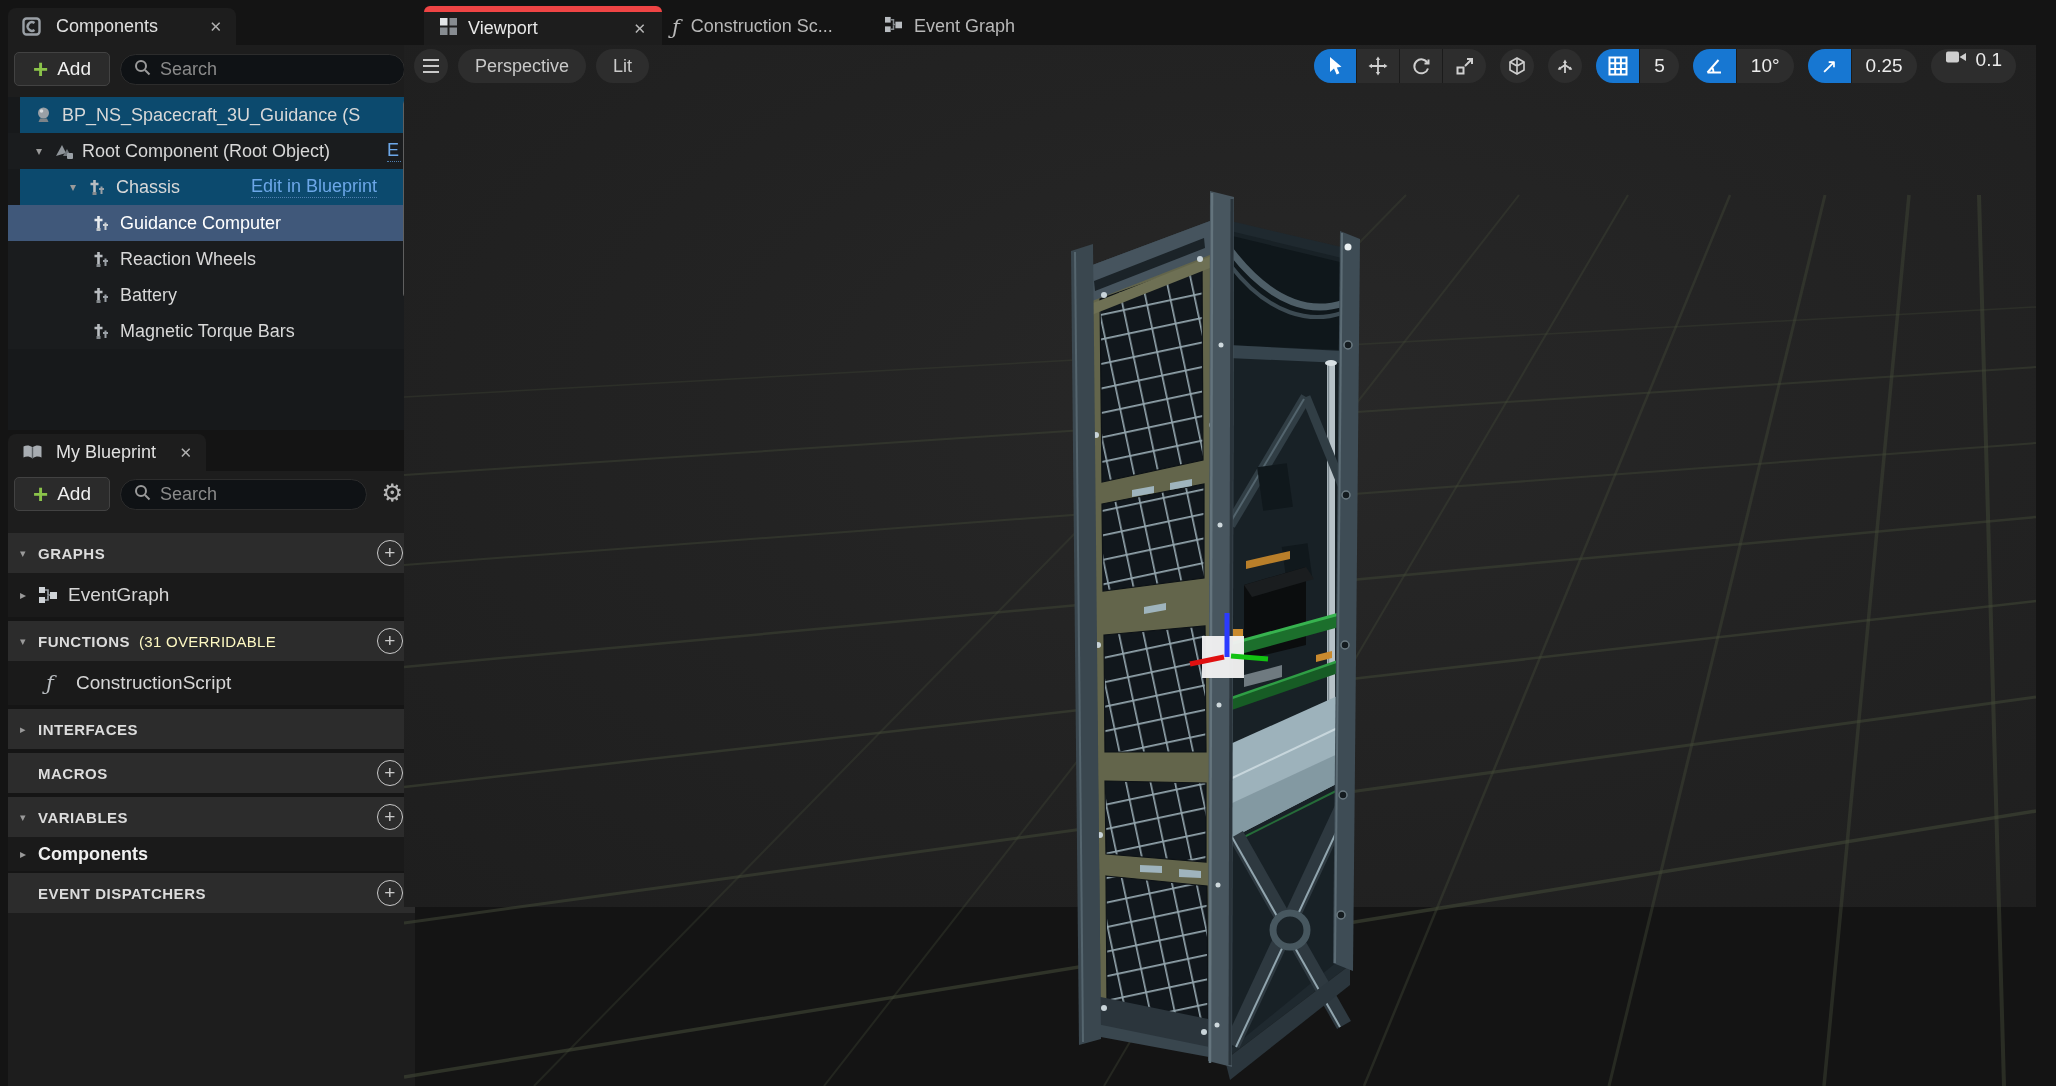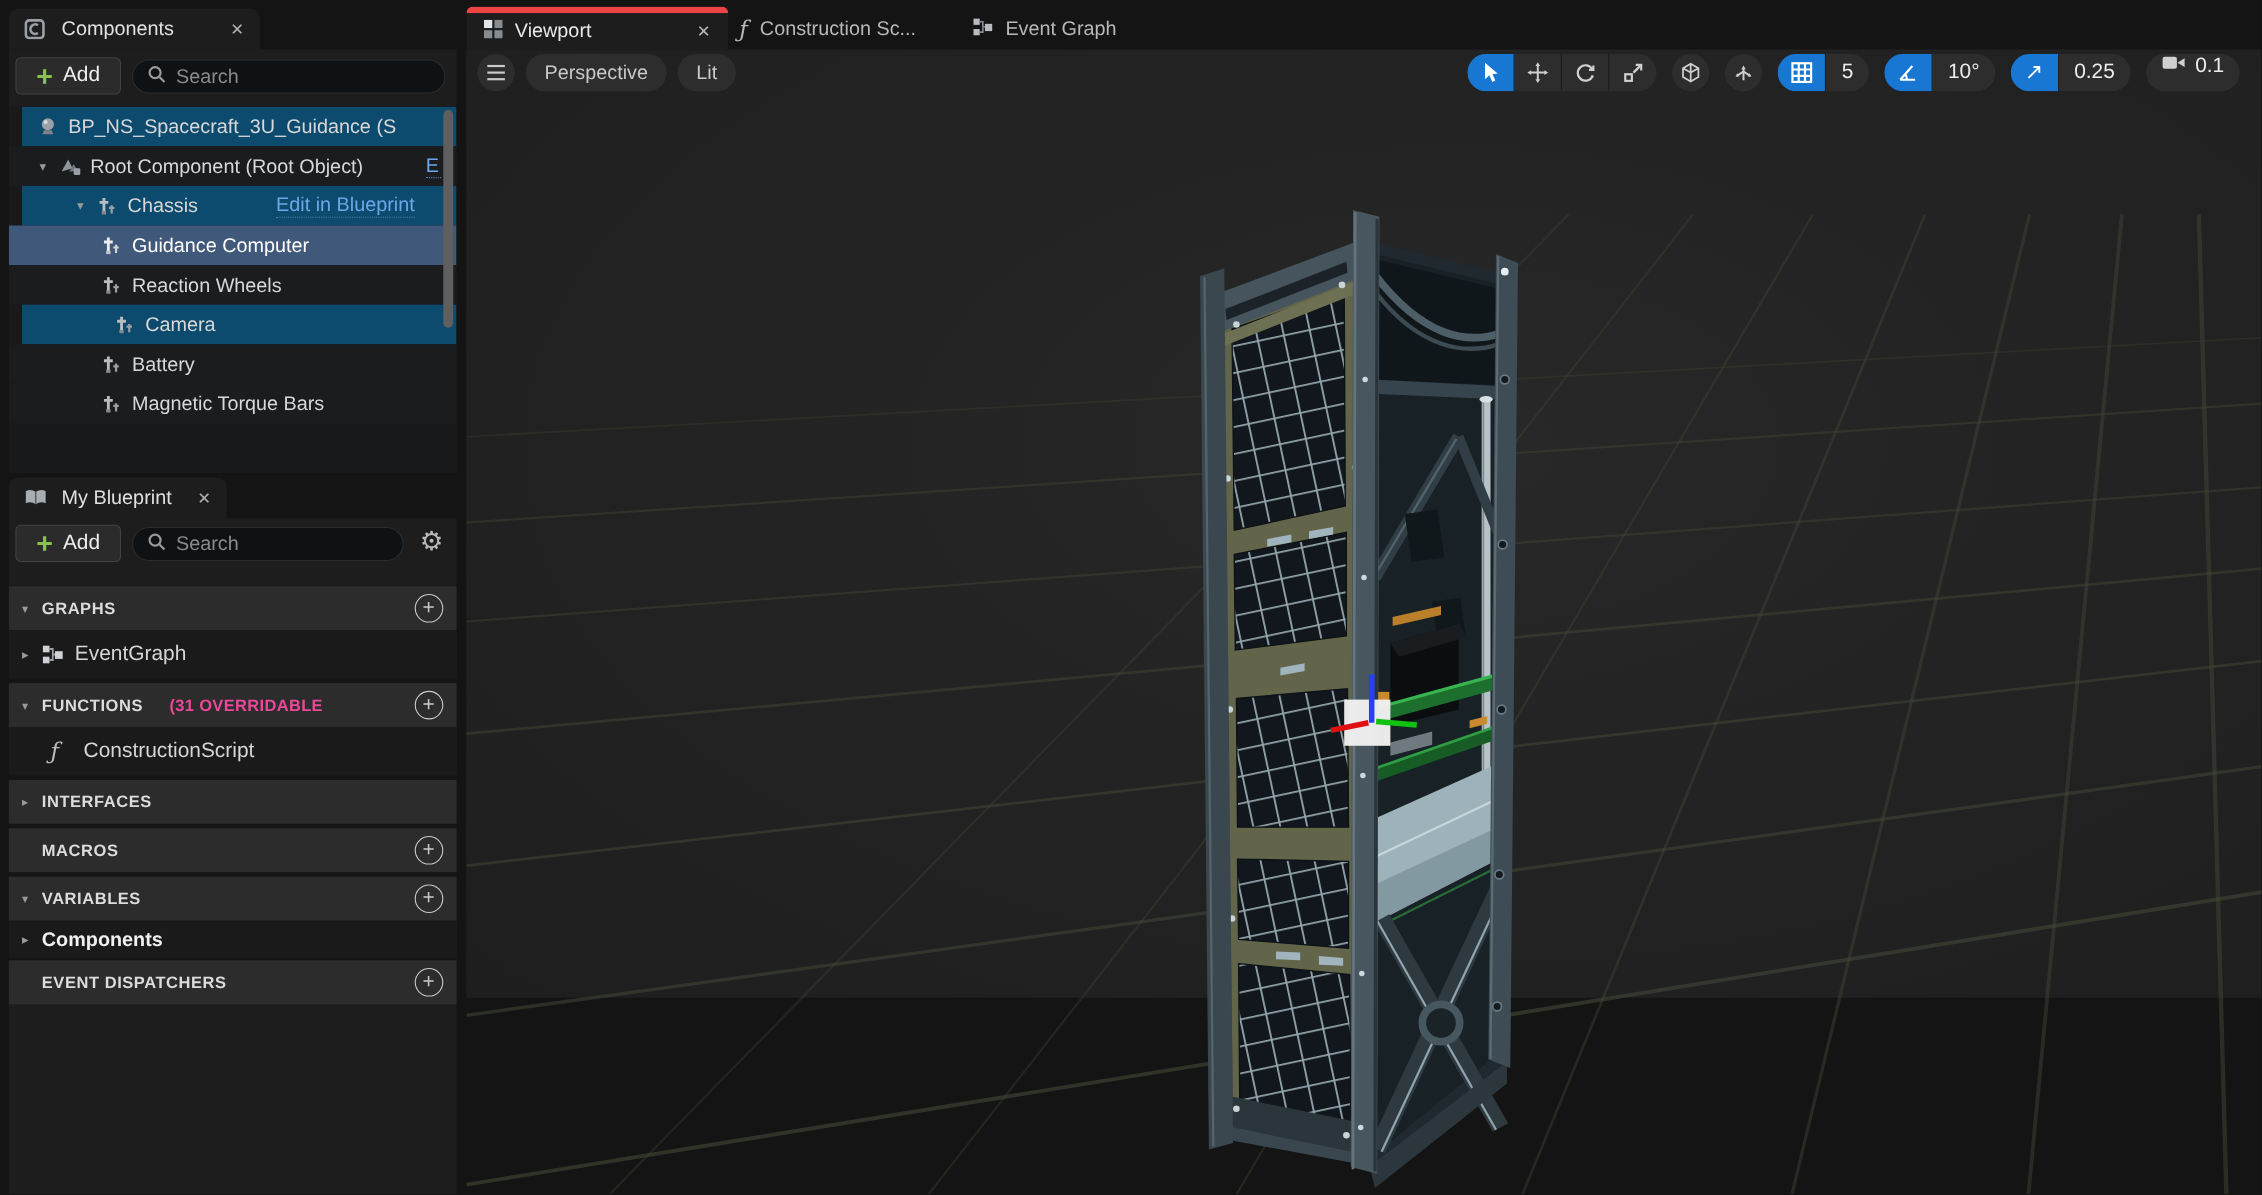--- a/index.html
+++ b/index.html
@@ -43,21 +43,21 @@
   
   #mybp-tab { left:8px; top:434px; width:198px; }
   #mybp-body { position:absolute; left:8px; top:471px; width:407px; height:615px; background:#1d1d1d; }
   #mybp-add { position:absolute; left:6px; top:6px; }
   #mybp-search { position:absolute; left:112px; top:8px; right:48px; }
   #mybp-gear { position:absolute; right:12px; top:10px; }
   #mybp-sections { position:absolute; left:0; right:0; top:62px; }
   .sec-header { display:flex; align-items:center; height:40px; background:#2c2c2c; padding:0 12px;
     font-size:15px; font-weight:bold; letter-spacing:.5px; color:#dcdcdc; }
   .sec-header .tri { font-size:11px; }
-  .sec-detail { font-weight:bold; color:#ec4899; margin-left:24px; letter-spacing:.3px; }
+  .sec-detail { font-weight:normal; color:#fef9c3; margin-left:9px; letter-spacing:.3px; }
   .sec-plus { margin-left:auto; width:26px; height:26px; border:1.6px solid #c9c9c9; border-radius:50%;
     display:flex; align-items:center; justify-content:center; font-size:19px; color:#c9c9c9; font-weight:normal; }
   .sec-item { display:flex; align-items:center; height:44px; background:#1a1a1a; padding:0 12px;
     font-size:19px; color:#d6d6d6; }
   .sec-gap { height:4px; background:#151515; }
   .sec-item .iconspan { width:30px; display:flex; align-items:center; }
   .bold-item { height:34px; font-weight:bold; color:#f0f0f0; font-size:18px; }
 
   
   #vtabs { position:absolute; left:424px; top:0; right:0; height:45px; background:#141414; }
@@ -65,21 +65,21 @@
     border-top:6px solid #ef4444; border-radius:6px 6px 0 0; display:flex; align-items:center; gap:11px;
     padding:0 16px; font-size:18px; color:#e8e8e8; }
   .vtab-active .close { margin-left:auto; color:#b8b8b8; font-size:15px; }
   .vtab { position:absolute; top:8px; height:37px; display:flex; align-items:center; gap:11px;
     color:#b8b8b8; font-size:18px; }
   #vtab-construction { left:248px; }
   #vtab-eventgraph { left:460px; }
   .fx { font-family:"DejaVu Serif","Liberation Serif",serif; font-style:italic; font-size:21px; color:#b8b8b8; }
 
   
-  #viewport { position:absolute; left:424px; top:45px; width:1632px; height:862px;
+  #viewport { position:absolute; left:404px; top:45px; width:1632px; height:862px;
     background:radial-gradient(ellipse at 55% 42%, #282828 0%, #232323 45%, #1e1e1e 100%); }
   #scene { position:absolute; left:0; top:0; }
 
   #vp-tools-left { position:absolute; left:10px; top:4px; display:flex; align-items:center; gap:10px; }
   .circle-btn { width:34px; height:34px; border-radius:50%; background:#2d2d2d; display:flex;
     align-items:center; justify-content:center; }
   .pill { height:34px; border-radius:17px; background:#2d2d2d; display:flex; align-items:center;
     padding:0 17px; font-size:18px; color:#c9c9c9; }
   .burger { display:flex; flex-direction:column; gap:4px; }
   .burger span { display:block; width:16px; height:2px; background:#c9c9c9; }
@@ -182,30 +182,20 @@
       <div class="trow odd pl3">
         <span class="ticon">
           <svg width="19" height="19" viewBox="0 0 19 19">
               <path d="M6.5,2 V15 M2.5,6 H10.5" stroke="#b9bdc1" stroke-width="2.6"></path>
               <rect x="4.5" y="14" width="4" height="3" fill="#84898d"></rect>
               <path d="M13.5,8.5 V16 M11,11 H16" stroke="#9aa0a6" stroke-width="2"></path>
             </svg>
         </span>
         <span class="tlabel">Reaction Wheels</span>
       </div>
-      <div class="trow even pl3">
-        <span class="ticon">
-          <svg width="19" height="19" viewBox="0 0 19 19">
-              <path d="M6.5,2 V15 M2.5,6 H10.5" stroke="#b9bdc1" stroke-width="2.6"></path>
-              <rect x="4.5" y="14" width="4" height="3" fill="#84898d"></rect>
-              <path d="M13.5,8.5 V16 M11,11 H16" stroke="#9aa0a6" stroke-width="2"></path>
-            </svg>
-        </span>
-        <span class="tlabel">Camera</span>
-      </div>
       <div class="trow odd pl3">
         <span class="ticon">
           <svg width="19" height="19" viewBox="0 0 19 19">
               <path d="M6.5,2 V15 M2.5,6 H10.5" stroke="#b9bdc1" stroke-width="2.6"></path>
               <rect x="4.5" y="14" width="4" height="3" fill="#84898d"></rect>
               <path d="M13.5,8.5 V16 M11,11 H16" stroke="#9aa0a6" stroke-width="2"></path>
             </svg>
         </span>
         <span class="tlabel">Battery</span>
       </div>

